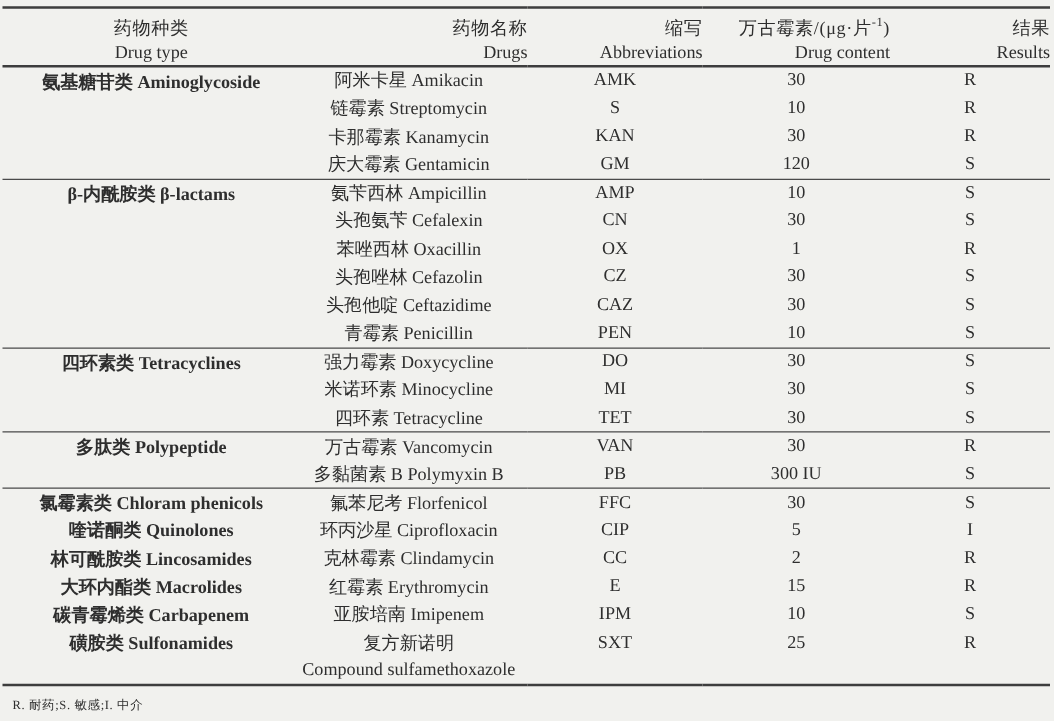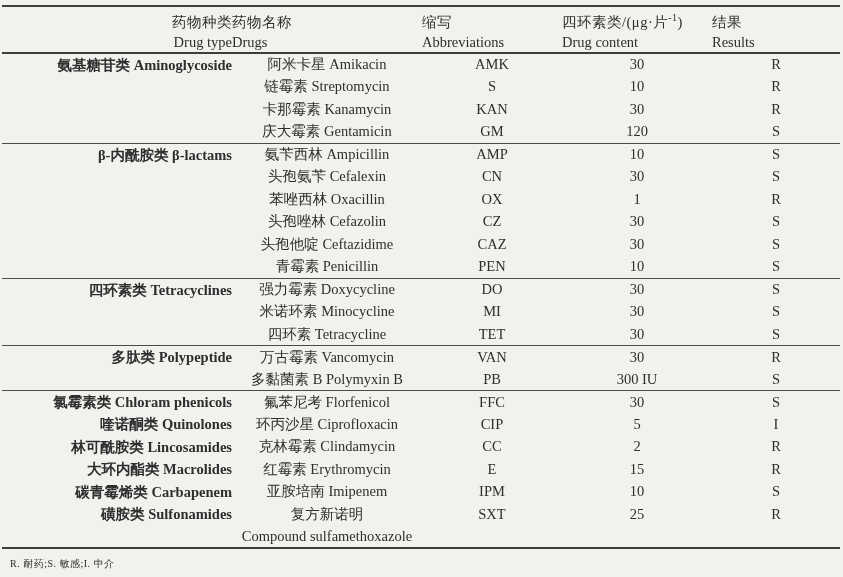--- a/index.html
+++ b/index.html
@@ -17,24 +17,24 @@
     width: 838px;
     border-top: 2px solid #3d3d3d;
     border-bottom: 2px solid #3d3d3d;
   }
   col.c1 { width: 230px; }
   col.c2 { width: 190px; }
   col.c3 { width: 140px; }
   col.c4 { width: 150px; }
   col.c5 { width: 128px; }
   thead { border-bottom: 2px solid #3d3d3d; }
-  thead th { font-weight: normal; font-size: 14.5px; text-align: left; }
+  thead th { font-weight: normal; font-size: 14.5px; text-align: right; }
   thead tr.zh-row th { height: 27px; padding-top: 4px; letter-spacing: 0.5px; }
   thead tr.en-row th { height: 20px; margin-top: 48px; }
-  th.c1, td.c1 { text-align: right; padding-left: 8px; }
+  th.c1, td.c1 { text-align: center; padding-left: 8px; }
   tbody td {
     height: 22.5px;
     font-size: 14.5px;
     text-align: center;
     vertical-align: middle;
     white-space: nowrap;
   }
   tbody td.c1 { vertical-align: top; padding-top: 2px; font-weight: bold; }
   tr.rule-above td { border-top: 1px solid #4a4a4a; margin-top: 28px; }
   sup { font-size: 10px; line-height: 0; }
@@ -56,21 +56,21 @@
         <col class="c2">
         <col class="c3">
         <col class="c4">
         <col class="c5">
     </colgroup>
     <thead>
       <tr class="zh-row">
         <th class="c1">药物种类</th>
         <th class="c2">药物名称</th>
         <th class="c3">缩写</th>
-        <th class="c4"><span>四环素类/(μg·片</span><sup>-1</sup><span>)</span></th>
+        <th class="c4"><span>万古霉素/(μg·片</span><sup>-1</sup><span>)</span></th>
         <th class="c5">结果</th>
       </tr>
       <tr class="en-row">
         <th class="c1">Drug type</th>
         <th class="c2">Drugs</th>
         <th class="c3">Abbreviations</th>
         <th class="c4">Drug content</th>
         <th class="c5">Results</th>
       </tr>
     </thead>

